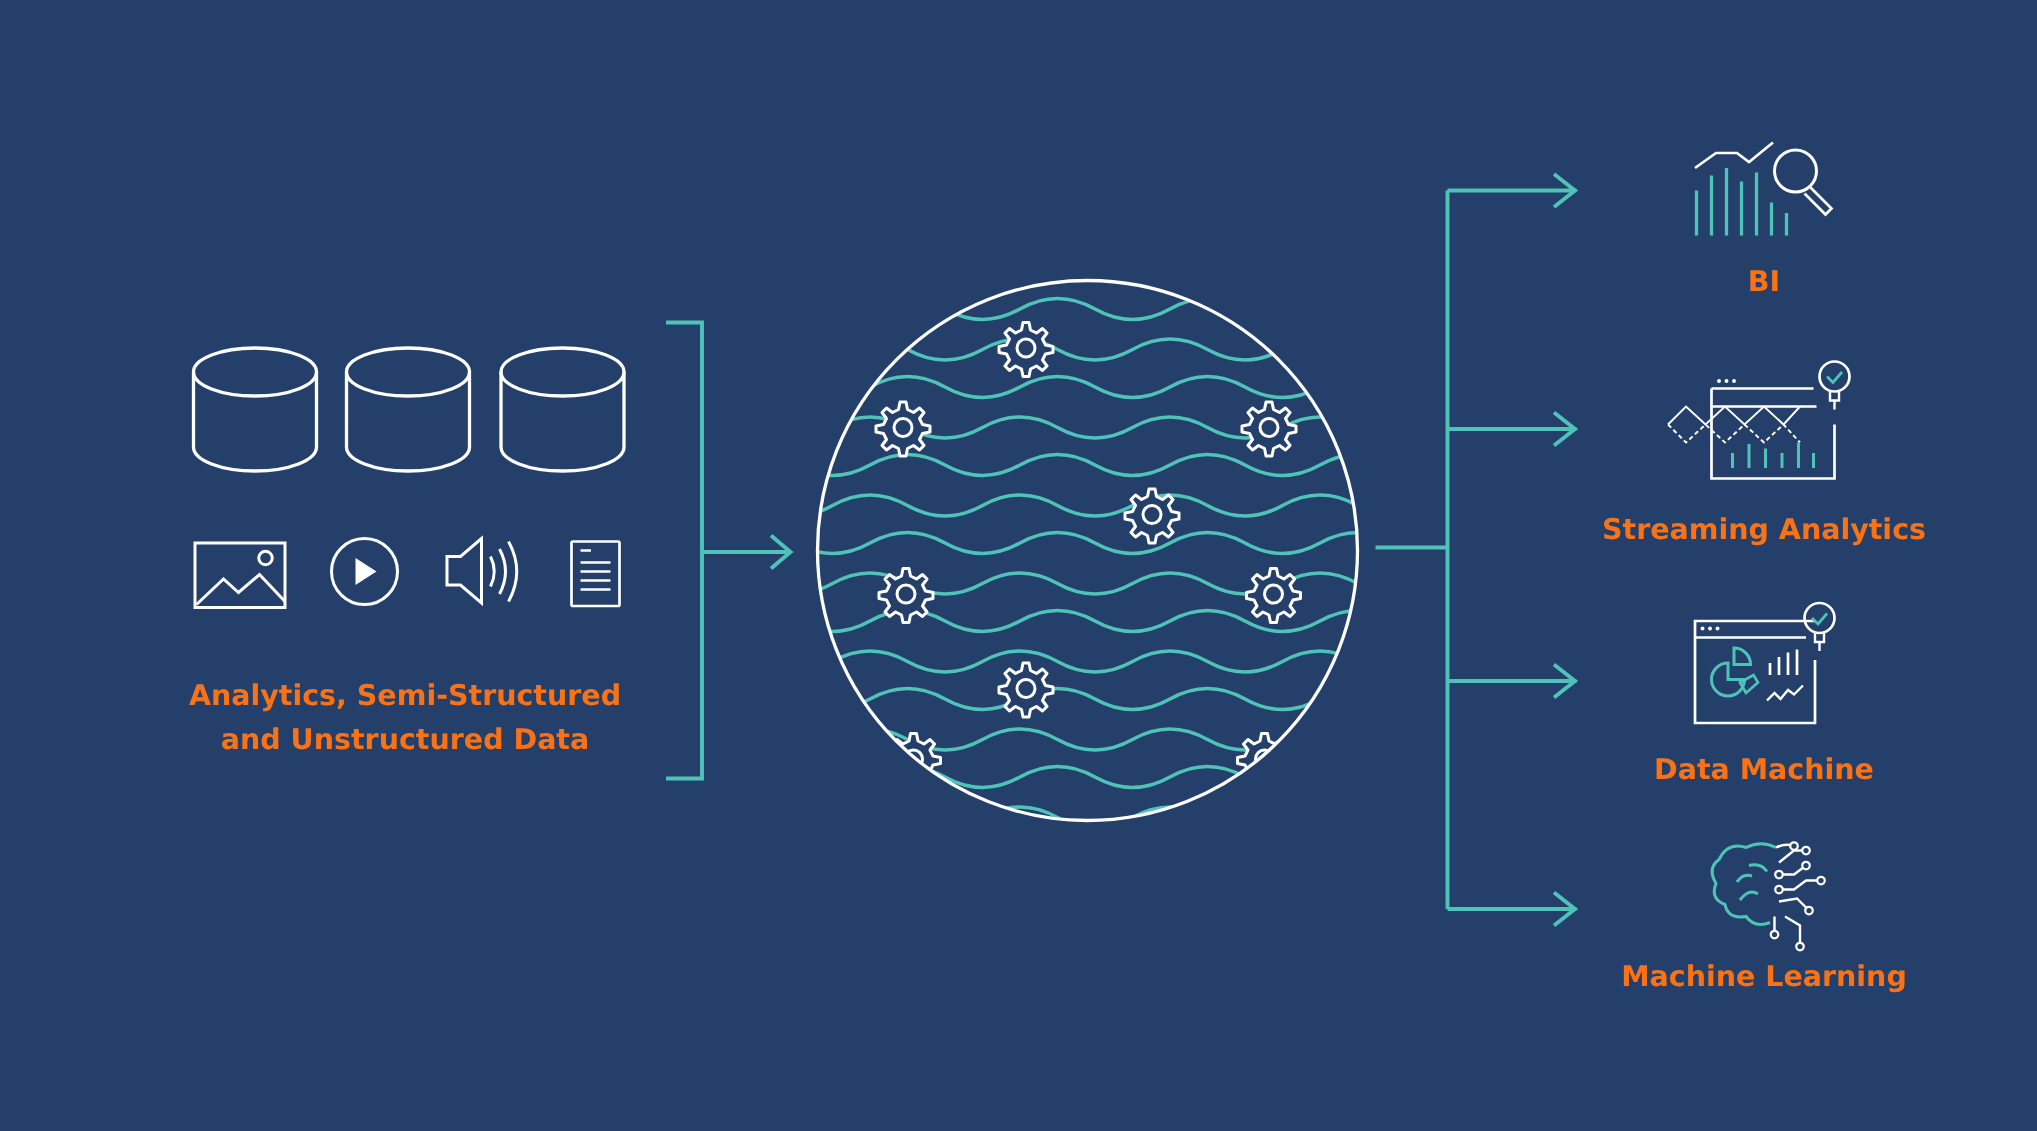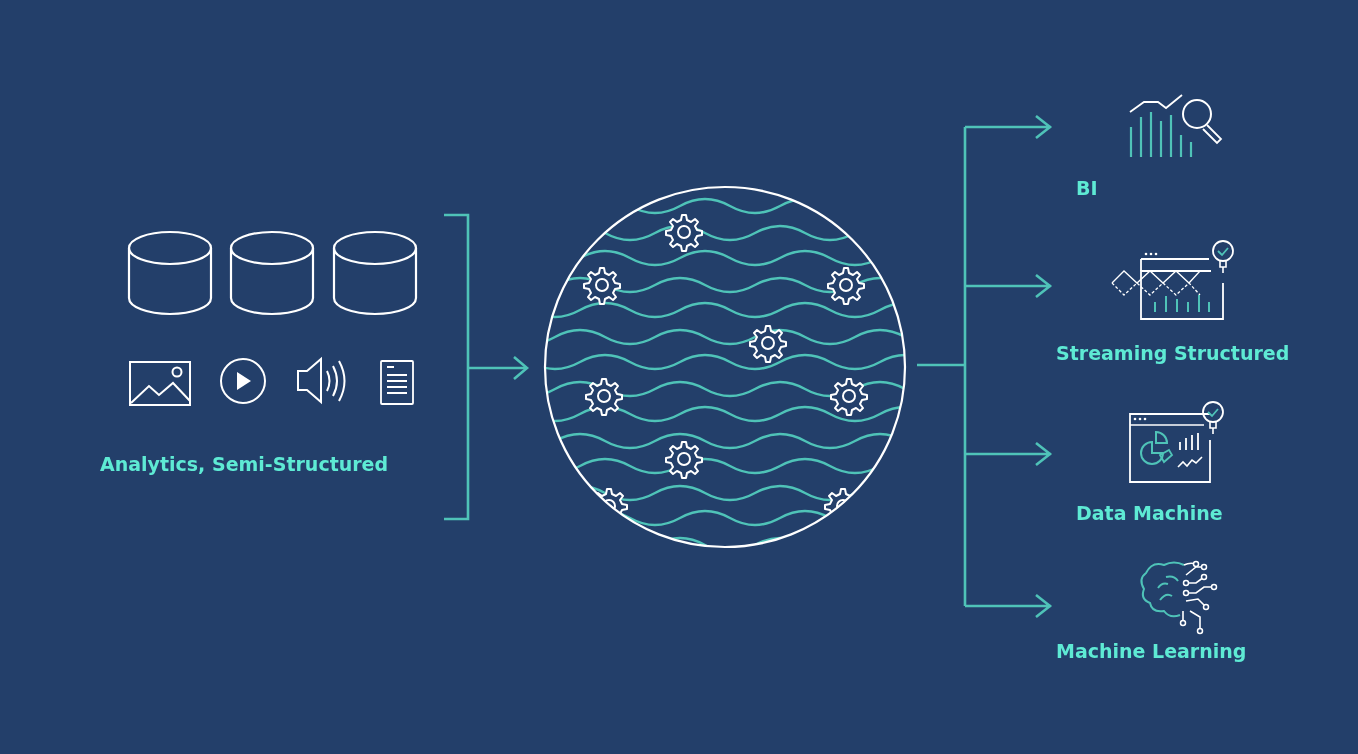--- a/index.html
+++ b/index.html
@@ -1,18 +1,18 @@
 <!DOCTYPE html>
 <html><head>
   <meta charset="utf-8">
   <style>
     html, body { margin:0; padding:0; }
     body { width:1358px; height:754px; background:#233f6a; position:relative; overflow:hidden; font-family:"DejaVu Sans", sans-serif; }
     svg.main { position:absolute; left:0; top:0; }
-    .label { position:absolute; color:#5eead4; font-weight:bold; font-size:19px; line-height:29px; white-space:nowrap; }
+    .label { position:absolute; color:#f97316; font-weight:bold; font-size:19px; text-align:center; line-height:29px; white-space:nowrap; }
   </style>
 </head>
 <body>
 
 <svg class="main" width="1358" height="754" viewBox="0 0 1358 754">
   <defs>
     <clipPath id="circ">
         <circle cx="725" cy="367" r="180"></circle>
       </clipPath>
     <g id="gear">
@@ -150,18 +150,19 @@
         <circle cx="1183" cy="623" r="2.5"></circle>
       <circle cx="1200" cy="631" r="2.5"></circle>
         <circle cx="1186" cy="583" r="2.5"></circle>
         <circle cx="1186" cy="593" r="2.5"></circle>
     </g>
   </g>
 </svg>
 
 <div class="label" style="left:100px; top:450px; width:340px;">
   <div>Analytics, Semi-Structured</div>
+  <div>and Unstructured Data</div>
 </div>
 
 <div class="label" style="left:1076px; top:174px; width:200px;">BI</div>
-<div class="label" style="left:1056px; top:339px; width:240px;">Streaming Structured</div>
+<div class="label" style="left:1056px; top:339px; width:240px;">Streaming Analytics</div>
 <div class="label" style="left:1076px; top:499px; width:200px;">Data Machine</div>
 <div class="label" style="left:1056px; top:637px; width:240px;">Machine Learning</div>
 
 </body></html>

